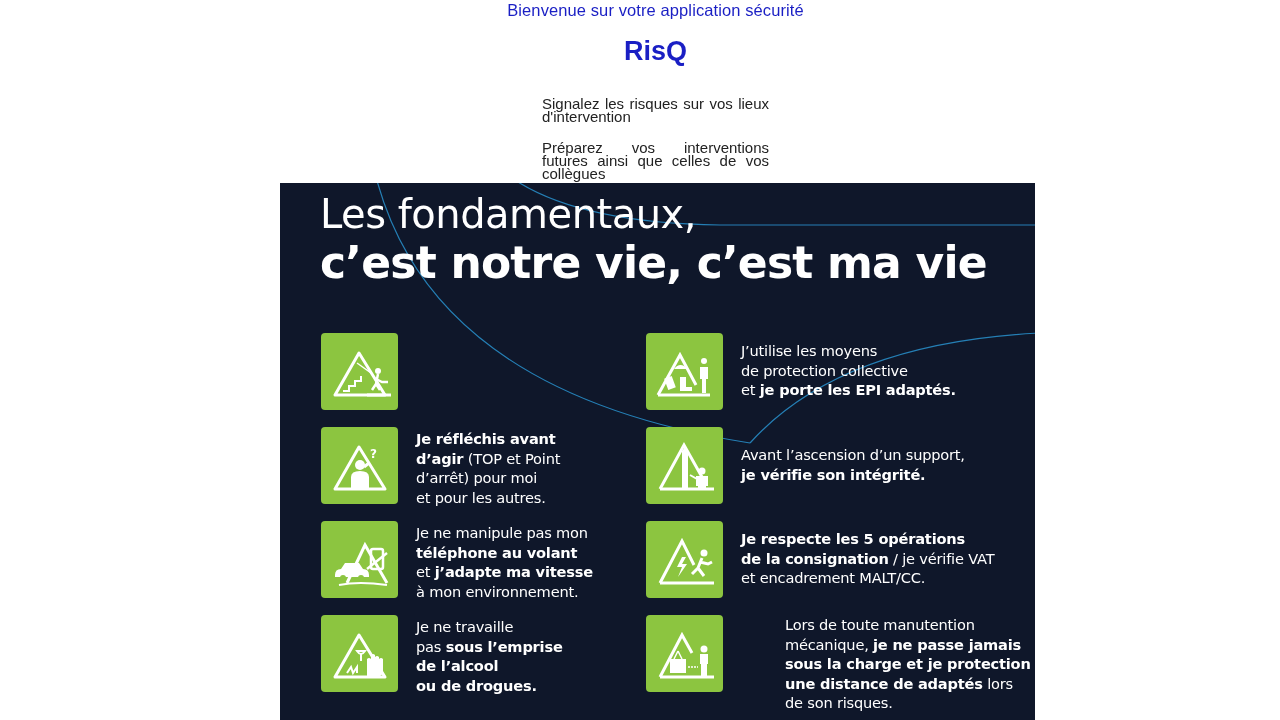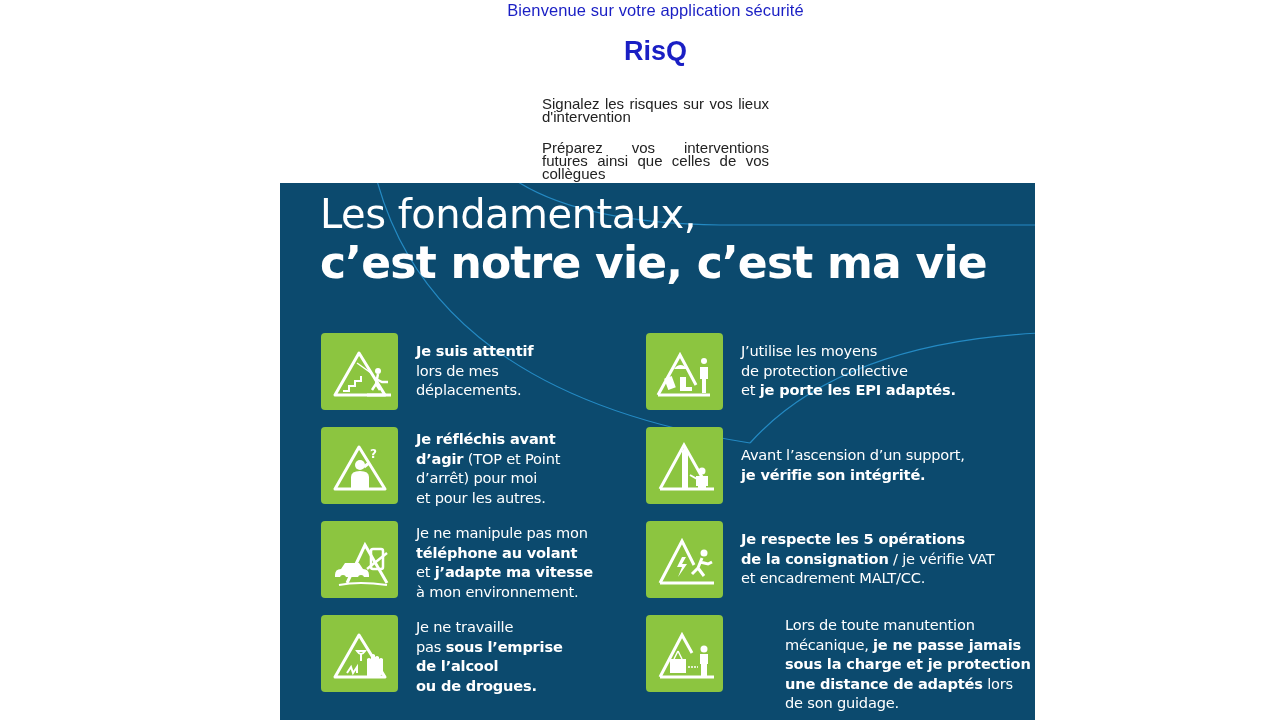--- a/index.html
+++ b/index.html
@@ -18,21 +18,21 @@
     .intro {
       position: absolute; left: 542px; width: 227px; color: #222;
       font-size: 15px; line-height: 13px; text-align: justify; text-align-last: left;
       font-family: "Liberation Sans", sans-serif;
     }
     .intro.p1 { top: 97px; }
     .intro.p2 { top: 141px; }
 
     .banner {
       position: absolute; left: 280px; top: 183px; width: 755px; height: 537px;
-      background: #0c4a6e; overflow: hidden;
+      background: #0f172a; overflow: hidden;
     }
     .banner svg.deco { position: absolute; left: 0; top: 0; }
     .banner-h1 {
       position: absolute; left: 40px; top: 8px; color: #fff;
       font-family: "DejaVu Sans", sans-serif; font-size: 40px; font-weight: normal;
       letter-spacing: -0.5px; white-space: nowrap;
     }
     .banner-h2 {
       position: absolute; left: 40px; top: 54px; color: #fff;
       font-family: "DejaVu Sans", sans-serif; font-size: 44px; font-weight: bold;
@@ -72,25 +72,20 @@
         <div class="tile">
           <svg width="66" height="66" viewBox="0 0 66 66">
             <path d="M8 56 L32 14 L58 56 Z" fill="none" stroke="#ffffff" stroke-width="3" stroke-linejoin="round"></path>
             <path d="M16 52 h6 v-5 h6 v-5 h6 v-5" fill="none" stroke="#ffffff" stroke-width="2"></path>
             <line x1="30" y1="24" x2="44" y2="34" stroke="#ffffff" stroke-width="1.5"></line>
             <circle cx="51" cy="32" r="3" fill="#ffffff"></circle>
             <path d="M51 35 l-2 10 l-4 6 M49 40 l6 3 l6 0 M49 45 l4 6" stroke="#ffffff" stroke-width="2.5" fill="none"></path>
             <line x1="40" y1="56" x2="64" y2="56" stroke="#ffffff" stroke-width="3"></line>
           </svg>
         </div>
-        <div class="item-text" style="margin-top: 8px;">
-          <span class="line"><b>Je suis attentif</b></span>
-          <span class="line"><span>lors de mes</span></span>
-          <span class="line"><span>déplacements.</span></span>
-        </div>
       </div>
       <div class="item" style="left: 41px; top: 244px;">
         <div class="tile">
           <svg width="66" height="66" viewBox="0 0 66 66">
             <path d="M8 56 L32 14 L58 56 Z" fill="none" stroke="#ffffff" stroke-width="3" stroke-linejoin="round"></path>
             <circle cx="33" cy="32" r="5" fill="#ffffff"></circle>
             <path d="M24 56 v-12 q0-6 9-6 q9 0 9 6 v12 Z" fill="#ffffff"></path>
             <path d="M37 34 l5 -4" stroke="#ffffff" stroke-width="3"></path>
             <text x="43" y="25" font-size="12" font-weight="bold" fill="#ffffff" font-family="DejaVu Sans, sans-serif">?</text>
           </svg>
@@ -197,17 +192,17 @@
             <line x1="36" y1="46" x2="46" y2="46" stroke="#ffffff" stroke-width="1.5" stroke-dasharray="2 1"></line>
             <circle cx="52" cy="28" r="3.5" fill="#ffffff"></circle>
             <path d="M48 33 h8 v10 h-1 v13 h-6 v-13 h-1 Z" fill="#ffffff"></path>
           </svg>
         </div>
         <div class="item-text" style="margin-top: 0px;">
           <span class="line"><span>Lors de toute manutention</span></span>
           <span class="line"><span>mécanique, </span><b>je ne passe jamais</b></span>
           <span class="line"><b>sous la charge et je protection</b></span>
           <span class="line"><b>une distance de adaptés</b><span> lors</span></span>
-          <span class="line"><span>de son guidage.</span></span>
+          <span class="line"><span>de son risques.</span></span>
         </div>
       </div>
     </div>
 </div>
 
 </body></html>

